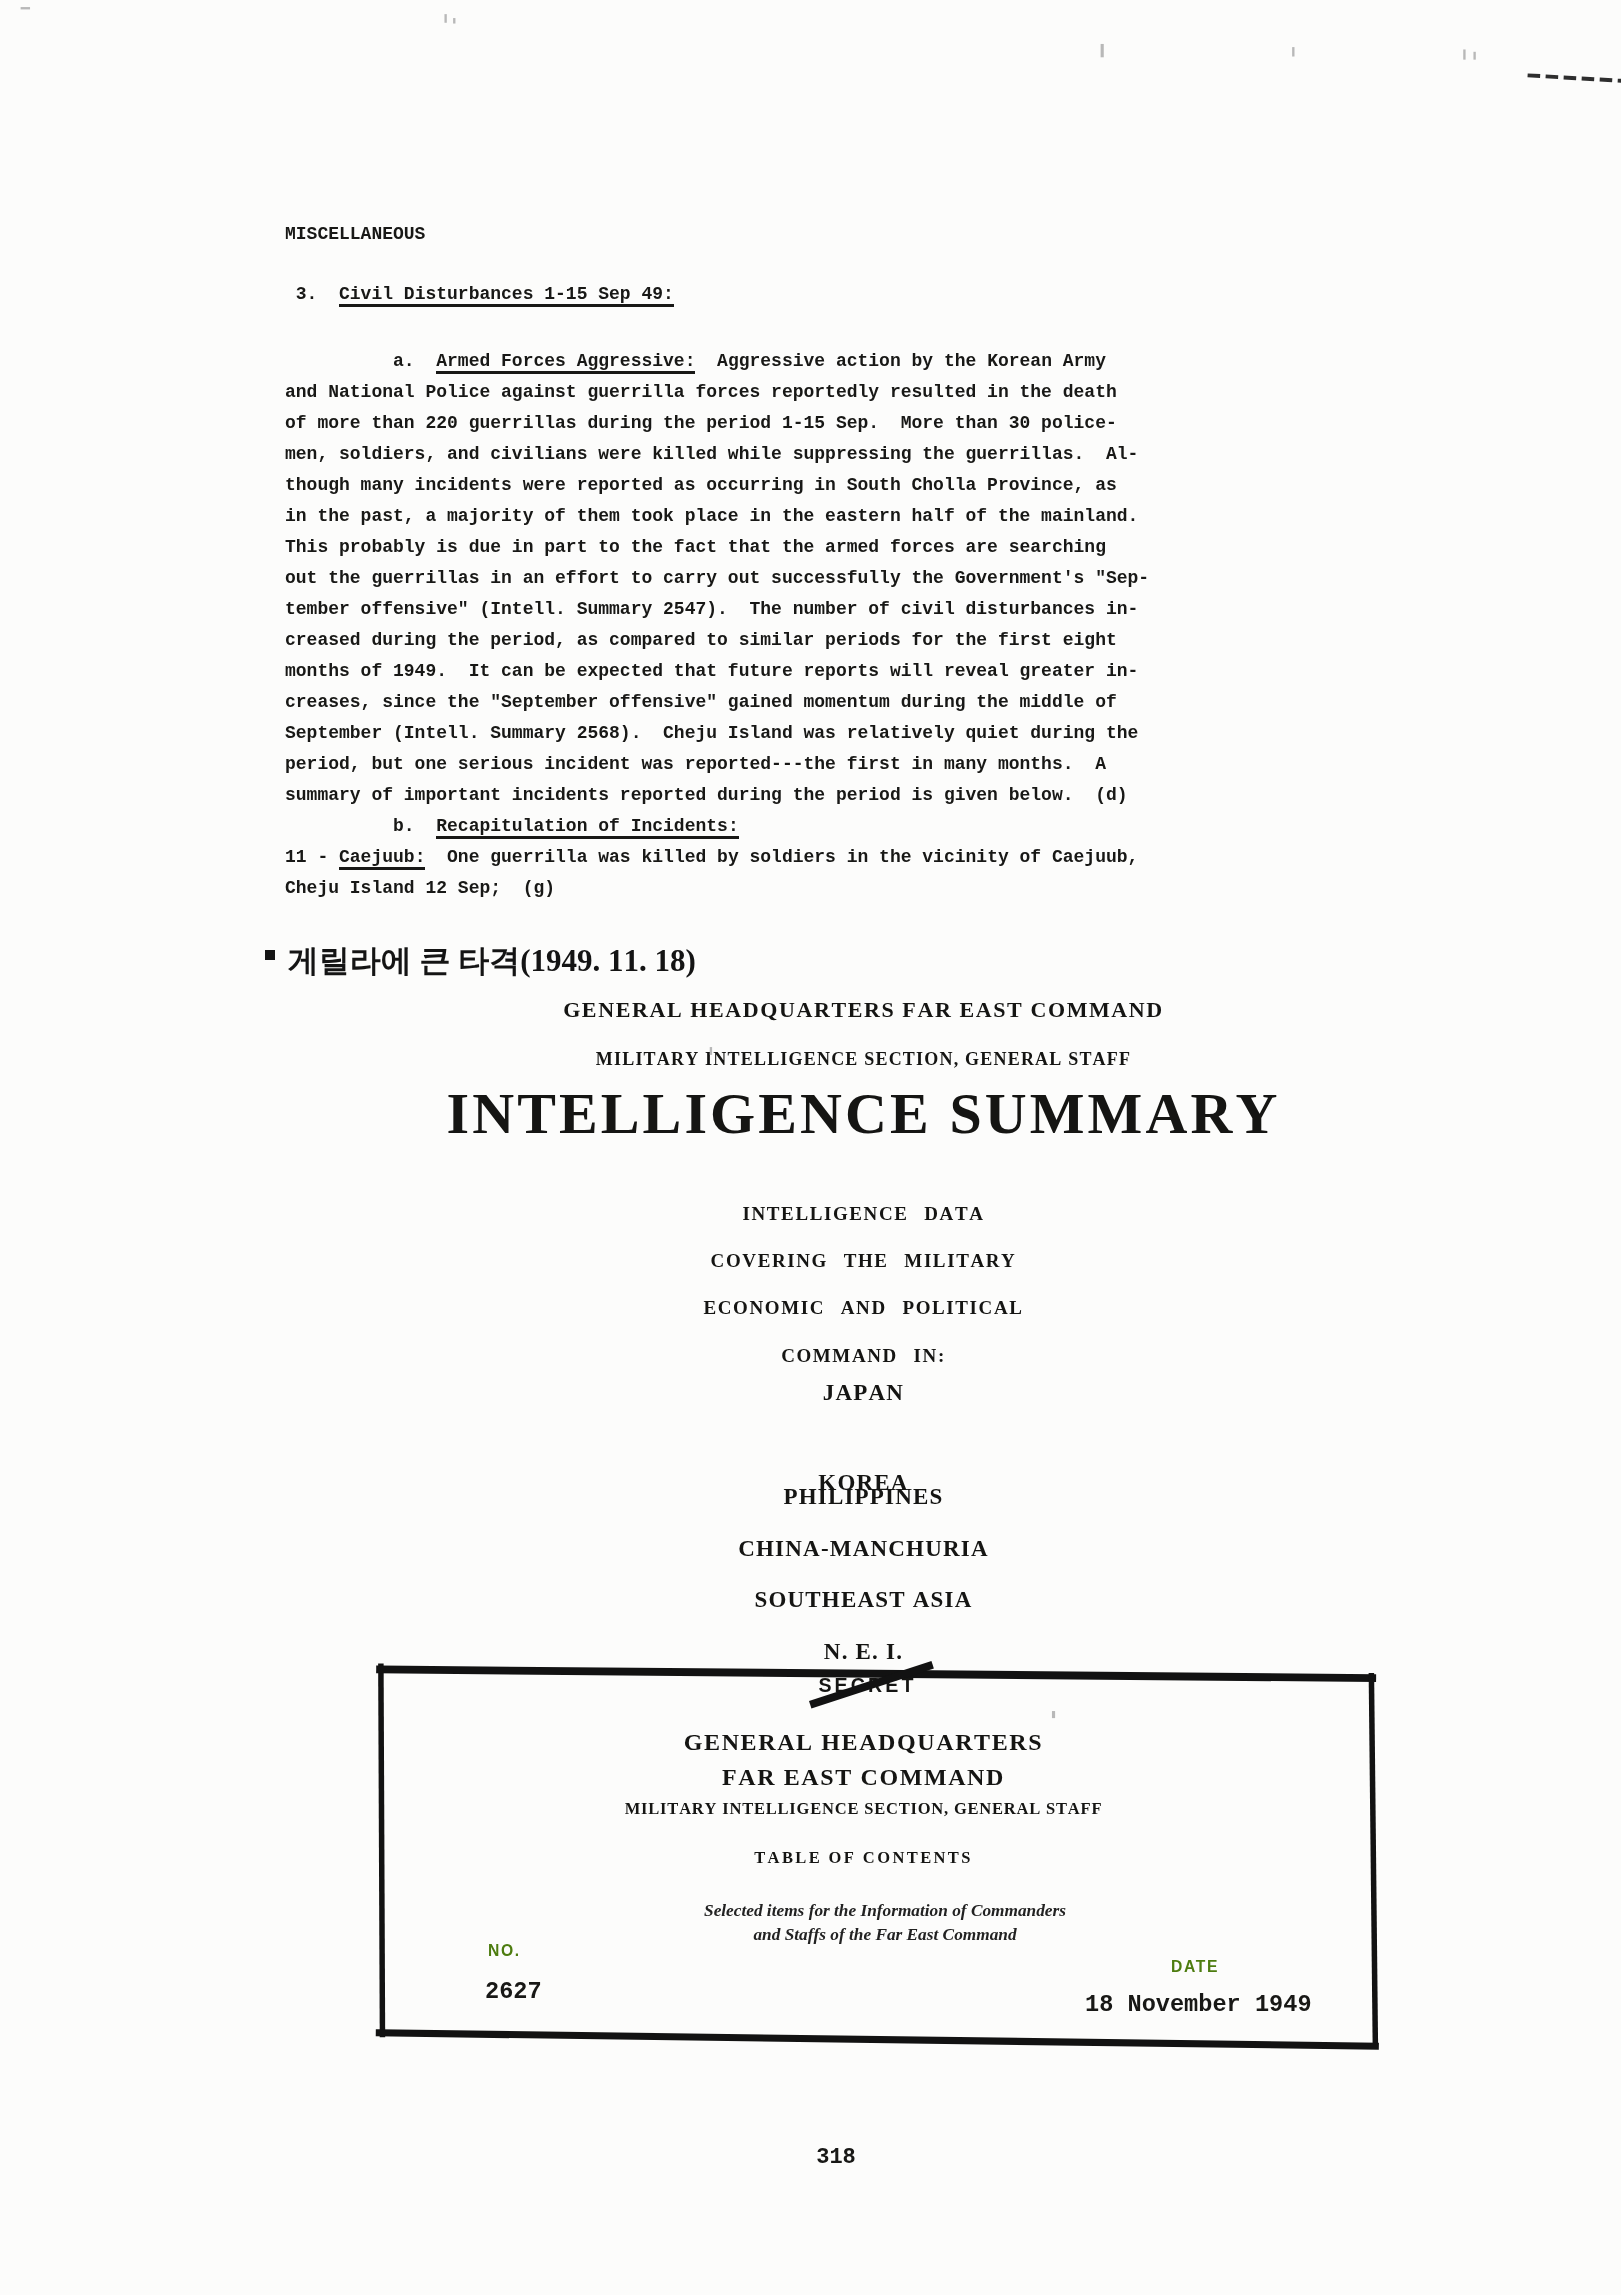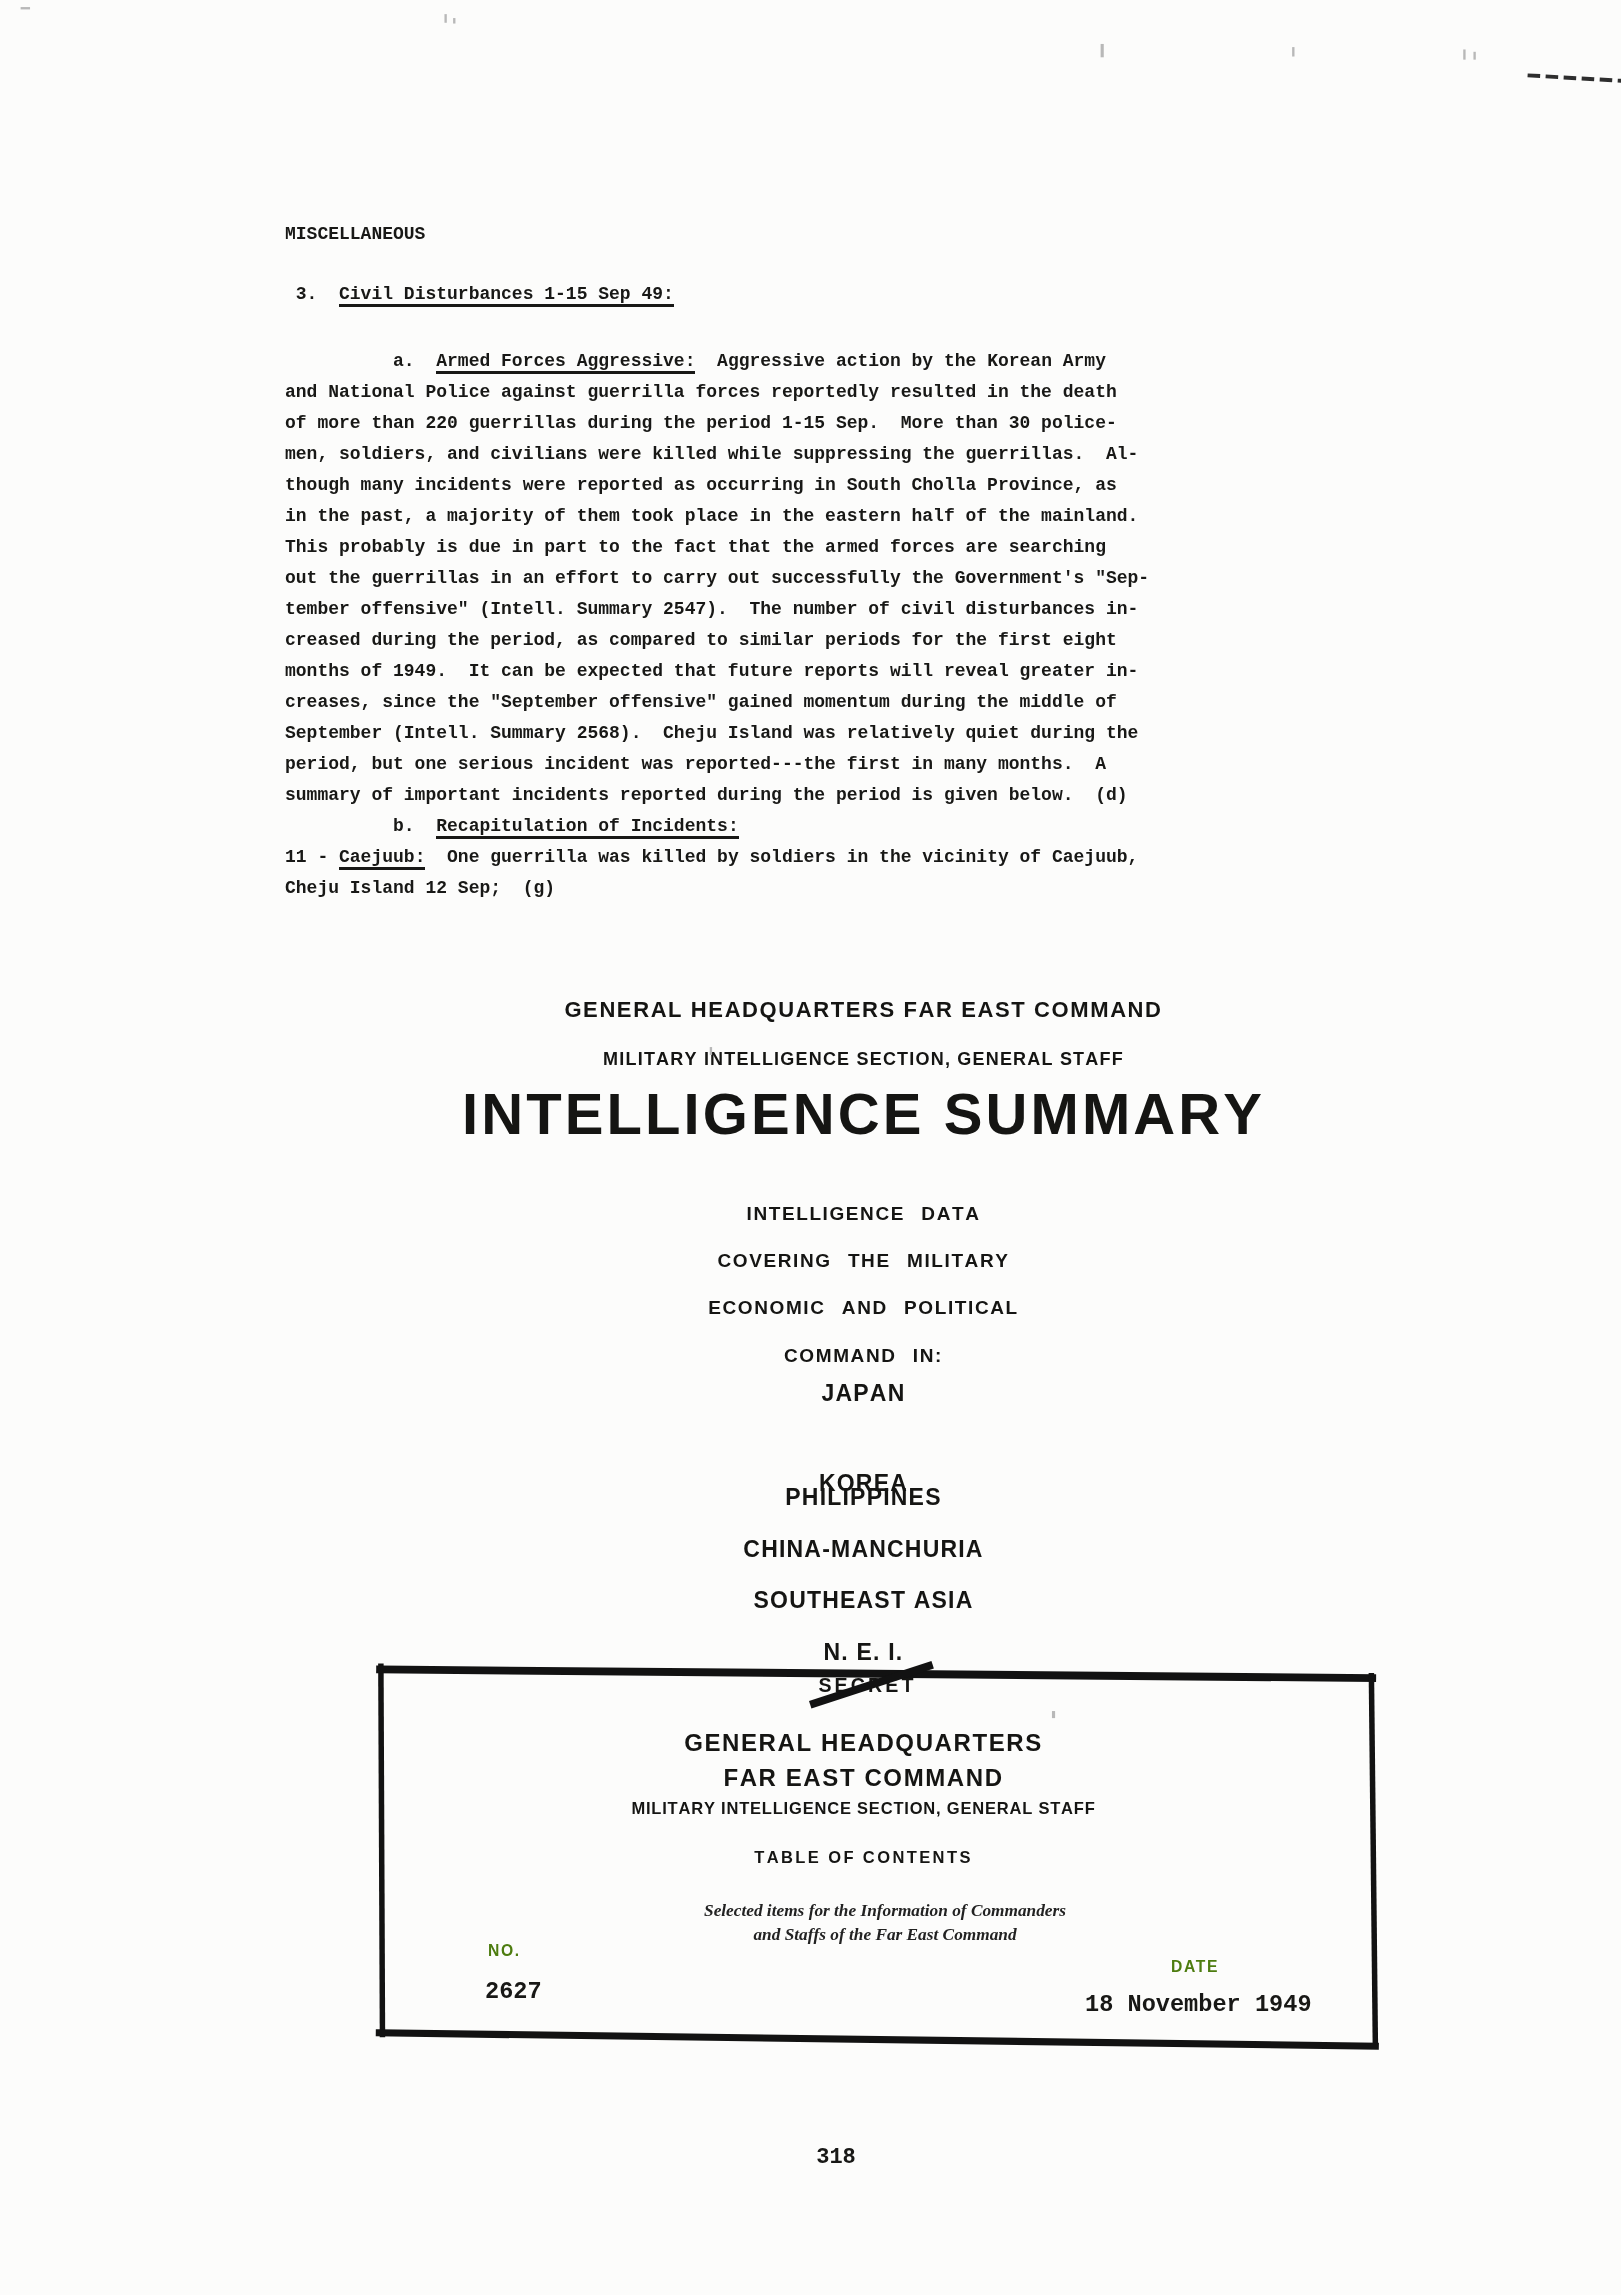--- a/index.html
+++ b/index.html
@@ -14,21 +14,21 @@
   #heading3{left:285px;top:279px;}
   #heading3 .ul{border-bottom-width:3.9px;}
   #para{left:285px;top:346px;}
   
   .kline{position:absolute;left:265px;top:940px;font-family:"Liberation Serif","DejaVu Serif",serif;
          font-weight:700;font-size:31px;color:#141414;white-space:pre;}
   .kbullet{display:inline-block;width:10.2px;height:10.2px;background:#151515;margin-right:12.6px;
            vertical-align:11px;}
   
   .cline{position:absolute;left:105px;width:1517px;text-align:center;
-         font-family:Liberation Sans, sans-serif;font-weight:700;color:#151513;}
+         font-family:Liberation Serif, serif;font-weight:700;color:#151513;}
   #m-ghq{top:997px;font-size:22px;letter-spacing:1.6px;}
   #m-mis{top:1049px;font-size:18px;letter-spacing:1.2px;}
   #m-title{top:1080px;font-size:58px;letter-spacing:3.1px;}
   .msub{font-size:19px;letter-spacing:1.6px;word-spacing:9.4px;margin-top:36px;}
   #m-s1{top:1167px;}#m-s2{top:1214px;}#m-s3{top:1261px;}#m-s4{top:1309px;}
   .region{font-size:23px;letter-spacing:1.2px;}
   
   #secret{position:absolute;left:801px;top:1674px;width:133px;text-align:center;
           font:700 19.6px "Liberation Sans",sans-serif;letter-spacing:3.1px;color:#151513;}
   #b-ghq{top:1729px;font-size:24px;letter-spacing:1.6px;}
@@ -53,20 +53,21 @@
 <body>
 
 <div class="page">
 
   <div class="typed" id="misc">MISCELLANEOUS</div>
 
   <div class="typed" id="heading3"><span> 3.  </span><span class="ul">Civil Disturbances 1-15 Sep 49:</span></div>
 
   <div class="typed" id="para"><div class="tline"><span>          a.  </span><span class="ul">Armed Forces Aggressive:</span><span>  Aggressive action by the Korean Army</span></div><div class="tline"><span>and National Police against guerrilla forces reportedly resulted in the death</span></div><div class="tline"><span>of more than 220 guerrillas during the period 1-15 Sep.  More than 30 police-</span></div><div class="tline"><span>men, soldiers, and civilians were killed while suppressing the guerrillas.  Al-</span></div><div class="tline"><span>though many incidents were reported as occurring in South Cholla Province, as</span></div><div class="tline"><span>in the past, a majority of them took place in the eastern half of the mainland.</span></div><div class="tline"><span>This probably is due in part to the fact that the armed forces are searching</span></div><div class="tline"><span>out the guerrillas in an effort to carry out successfully the Government's "Sep-</span></div><div class="tline"><span>tember offensive" (Intell. Summary 2547).  The number of civil disturbances in-</span></div><div class="tline"><span>creased during the period, as compared to similar periods for the first eight</span></div><div class="tline"><span>months of 1949.  It can be expected that future reports will reveal greater in-</span></div><div class="tline"><span>creases, since the "September offensive" gained momentum during the middle of</span></div><div class="tline"><span>September (Intell. Summary 2568).  Cheju Island was relatively quiet during the</span></div><div class="tline"><span>period, but one serious incident was reported---the first in many months.  A</span></div><div class="tline"><span>summary of important incidents reported during the period is given below.  (d)</span></div><div class="tline"><span>          b.  </span><span class="ul">Recapitulation of Incidents:</span></div><div class="tline"><span>11 - </span><span class="ul">Caejuub:</span><span>  One guerrilla was killed by soldiers in the vicinity of Caejuub,</span></div><div class="tline"><span>Cheju Island 12 Sep;  (g)</span></div></div>
 
+  <div class="kline"><span class="kbullet"></span><span>게릴라에 큰 타격(1949. 11. 18)</span></div>
 
   <div class="cline" id="m-ghq">GENERAL HEADQUARTERS FAR EAST COMMAND</div>
   <div class="cline" id="m-mis">MILITARY INTELLIGENCE SECTION, GENERAL STAFF</div>
   <div class="cline" id="m-title">INTELLIGENCE SUMMARY</div>
   <div class="cline msub" id="m-s1">INTELLIGENCE DATA</div>
   <div class="cline msub" id="m-s2">COVERING THE MILITARY</div>
   <div class="cline msub" id="m-s3">ECONOMIC AND POLITICAL</div>
   <div class="cline msub" id="m-s4">COMMAND IN:</div>
   <div id="regions">
       <div class="cline region" style="top: 1380px;">JAPAN</div>

